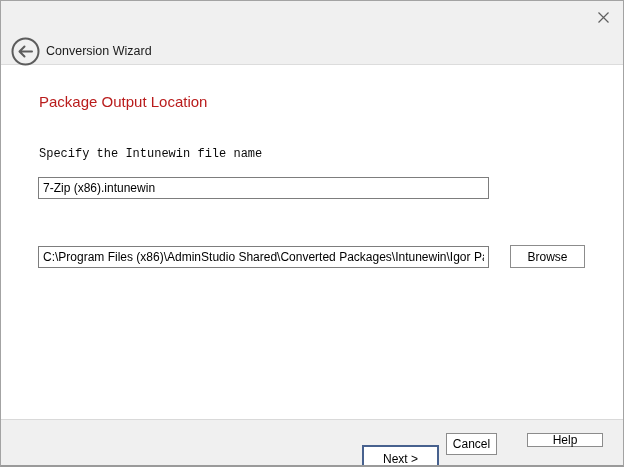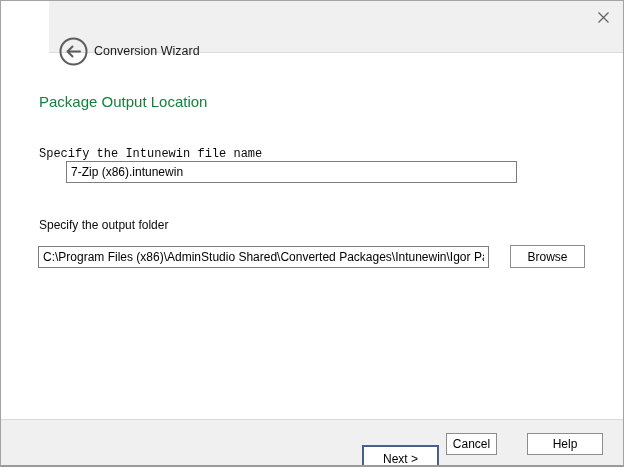--- a/index.html
+++ b/index.html
@@ -13,24 +13,23 @@
     background: #ffffff;
     border: 1px solid #a3a3a3;
     border-bottom: 2px solid #9a9a9a;
     overflow: hidden;
   }
 
   
   .header {
     position: absolute;
     top: 0; left: 0; right: 0;
-    height: 52px;
+    height: 64px;
     background: #f0f0f0;
     border-bottom: 1px solid #dcdcdc;
-    margin-left: 48px;
   }
   .close-btn {
     position: absolute;
     top: 6px; right: 10px;
     width: 20px; height: 20px;
     display: flex; align-items: center; justify-content: center;
     cursor: pointer;
     background: transparent;
     border: none;
   }
@@ -77,21 +76,21 @@
     border: 1px solid #7d7d7d;
     background: #ffffff;
     font-family: "Liberation Sans", sans-serif;
     font-size: 12px;
     color: #000000;
     padding: 0 4px;
     outline: none;
     white-space: nowrap;
     overflow: hidden;
   }
-  .input-filename { top: 160px; margin-left: 28px; }
+  .input-filename { top: 176px; }
   .input-folder   { top: 245px; }
 
   .btn {
     position: absolute;
     display: flex; align-items: center; justify-content: center;
     background: #ffffff;
     border: 1px solid #8c8c8c;
     font-family: "Liberation Sans", sans-serif;
     font-size: 12px;
     color: #000000;
@@ -103,21 +102,21 @@
   
   .footer {
     position: absolute;
     left: 0; right: 0; bottom: 0;
     top: 418px;
     background: #f0f0f0;
     border-top: 1px solid #d9d9d9;
   }
   .next-btn   { left: 361px; top: 25px; width: 77px; height: 28px; border-width: 2px; }
   .cancel-btn { left: 445px; top: 13px; width: 51px; height: 22px; }
-  .help-btn   { left: 526px; top: 13px; width: 76px; height: 22px; }
+  .help-btn   { left: 526px; top: 13px; width: 76px; height: 14px; }
 
   .icon-svg { display: block; }
 </style>
 </head>
 <body>
 
 <div class="window">
 
   <div class="header">
     <button class="close-btn" title="">
@@ -132,26 +131,25 @@
       <span>
         <svg class="icon-svg" width="29" height="29" viewBox="0 0 29 29">
           <circle cx="14.5" cy="14.5" r="13" fill="none" stroke="#5c5c5c" stroke-width="2"></circle>
           <path d="M21 14.5 H9 M13.5 9.5 L8.5 14.5 L13.5 19.5" fill="none" stroke="#5c5c5c" stroke-width="2" stroke-linecap="round" stroke-linejoin="round"></path>
         </svg>
       </span>
     </button>
     <span class="wizard-title">Conversion Wizard</span>
   </div>
 
-  <h1 class="page-heading" style="color:#15803d;">Package Output Location</h1>
+  <h1 class="page-heading" style="color:#b91c1c;">Package Output Location</h1>
 
   <label class="field-label label-filename">Specify the Intunewin file name</label>
   <input class="text-input input-filename" type="text" value="7-Zip (x86).intunewin" style="">
 
-  <label class="field-label label-folder">Specify the output folder</label>
   <input class="text-input input-folder" type="text" value="C:\Program Files (x86)\AdminStudio Shared\Converted Packages\Intunewin\Igor Pavlov\7-" style="">
 
   <button class="btn browse-btn">Browse</button>
 
   <div class="footer">
     <button class="btn next-btn" style="border-color:#47618e;">Next &gt;</button>
     <button class="btn cancel-btn">Cancel</button>
     <button class="btn help-btn">Help</button>
   </div>
 

